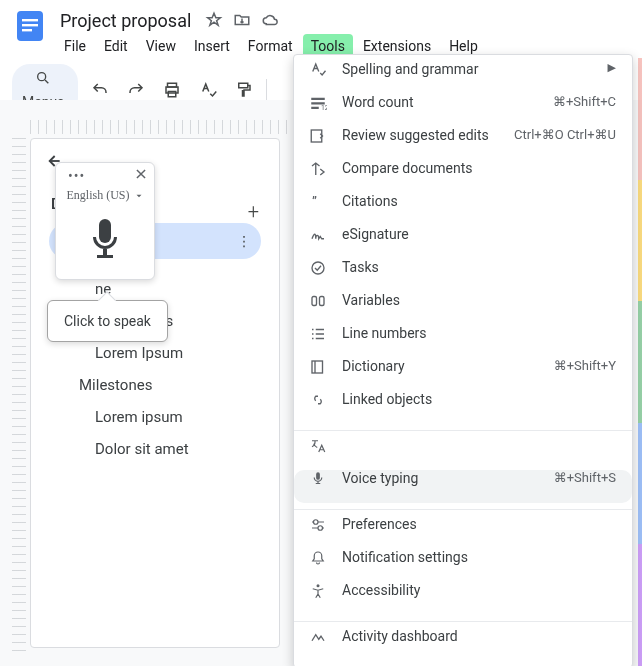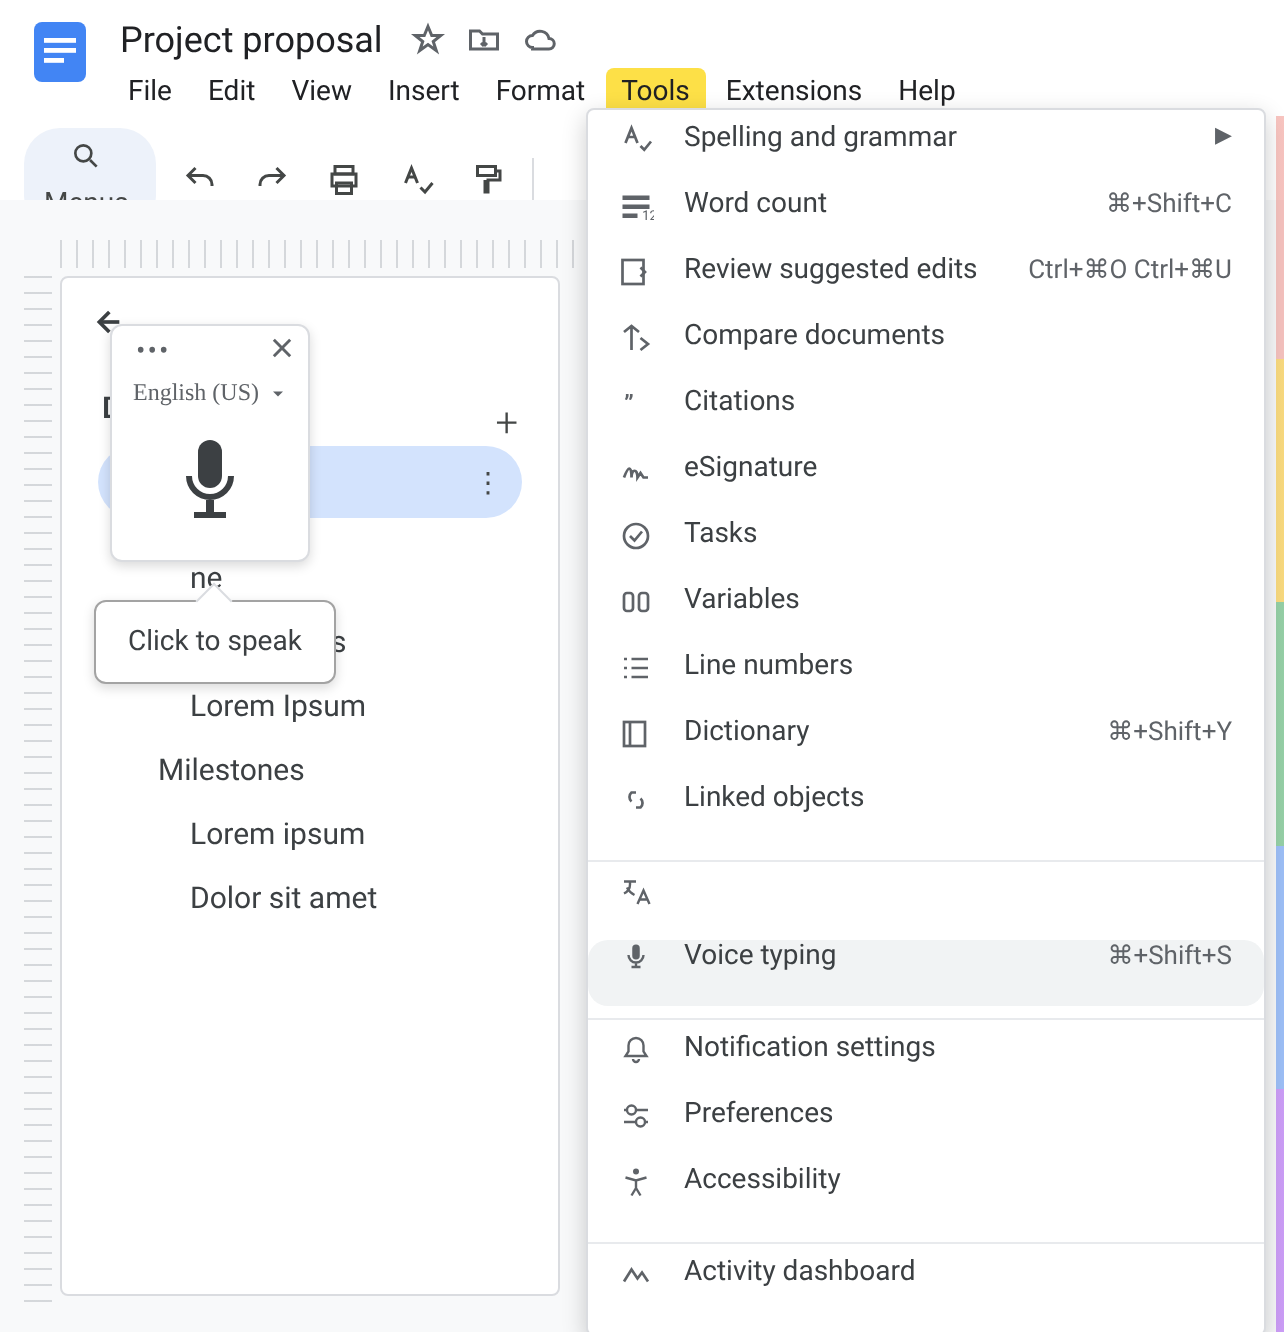--- a/index.html
+++ b/index.html
@@ -45,21 +45,21 @@
     margin-top: 2px;
   }
   .menu-item {
     padding: 4px 8px;
     border-radius: 4px;
     cursor: pointer;
     font-size: 14px;
     color: #202124;
   }
   .menu-item.open {
-    background: #fde047;
+    background: #86efac;
   }
   .toolbar {
     display: flex;
     align-items: center;
     gap: 8px;
     padding: 6px 12px 10px 12px;
   }
   .search-pill {
     display: flex;
     align-items: center;
@@ -476,38 +476,38 @@
           <path d="M7 10a5 5 0 0010 0M12 15v3M9 18h6" fill="none" stroke="#5f6368" stroke-width="1.6"></path>
         </svg>
       </span>
       <span class="dd-label">Voice typing</span>
       <span class="dd-short">⌘+Shift+S</span>
     </div>
     <div class="dd-sep"></div>
     <div class="dd-item">
       <span class="dd-icon">
         <svg width="18" height="18" viewBox="0 0 24 24">
-          <path d="M12 4a5 5 0 00-5 5v4l-2 3h14l-2-3V9a5 5 0 00-5-5zM10 18a2 2 0 004 0" fill="none" stroke="#5f6368" stroke-width="1.6"></path>
-        </svg>
-      </span>
-      <span class="dd-label">Notification settings</span>
-    </div>
-    <div class="dd-item">
-      <span class="dd-icon">
-        <svg width="18" height="18" viewBox="0 0 24 24">
           <circle cx="9" cy="8" r="3" fill="none" stroke="#5f6368" stroke-width="1.6"></circle>
           <circle cx="15" cy="16" r="3" fill="none" stroke="#5f6368" stroke-width="1.6"></circle>
           <path d="M12 8h8M4 8h2M4 16h8M18 16h2" stroke="#5f6368" stroke-width="1.6"></path>
         </svg>
       </span>
       <span class="dd-label">Preferences</span>
     </div>
     <div class="dd-item">
       <span class="dd-icon">
         <svg width="18" height="18" viewBox="0 0 24 24">
+          <path d="M12 4a5 5 0 00-5 5v4l-2 3h14l-2-3V9a5 5 0 00-5-5zM10 18a2 2 0 004 0" fill="none" stroke="#5f6368" stroke-width="1.6"></path>
+        </svg>
+      </span>
+      <span class="dd-label">Notification settings</span>
+    </div>
+    <div class="dd-item">
+      <span class="dd-icon">
+        <svg width="18" height="18" viewBox="0 0 24 24">
           <circle cx="12" cy="5" r="2" fill="#5f6368"></circle>
           <path d="M5 9l7 2 7-2M12 11v5l-3 5M12 16l3 5" fill="none" stroke="#5f6368" stroke-width="1.6"></path>
         </svg>
       </span>
       <span class="dd-label">Accessibility</span>
     </div>
     <div class="dd-sep"></div>
     <div class="dd-item">
       <span class="dd-icon">
         <svg width="18" height="18" viewBox="0 0 24 24">

